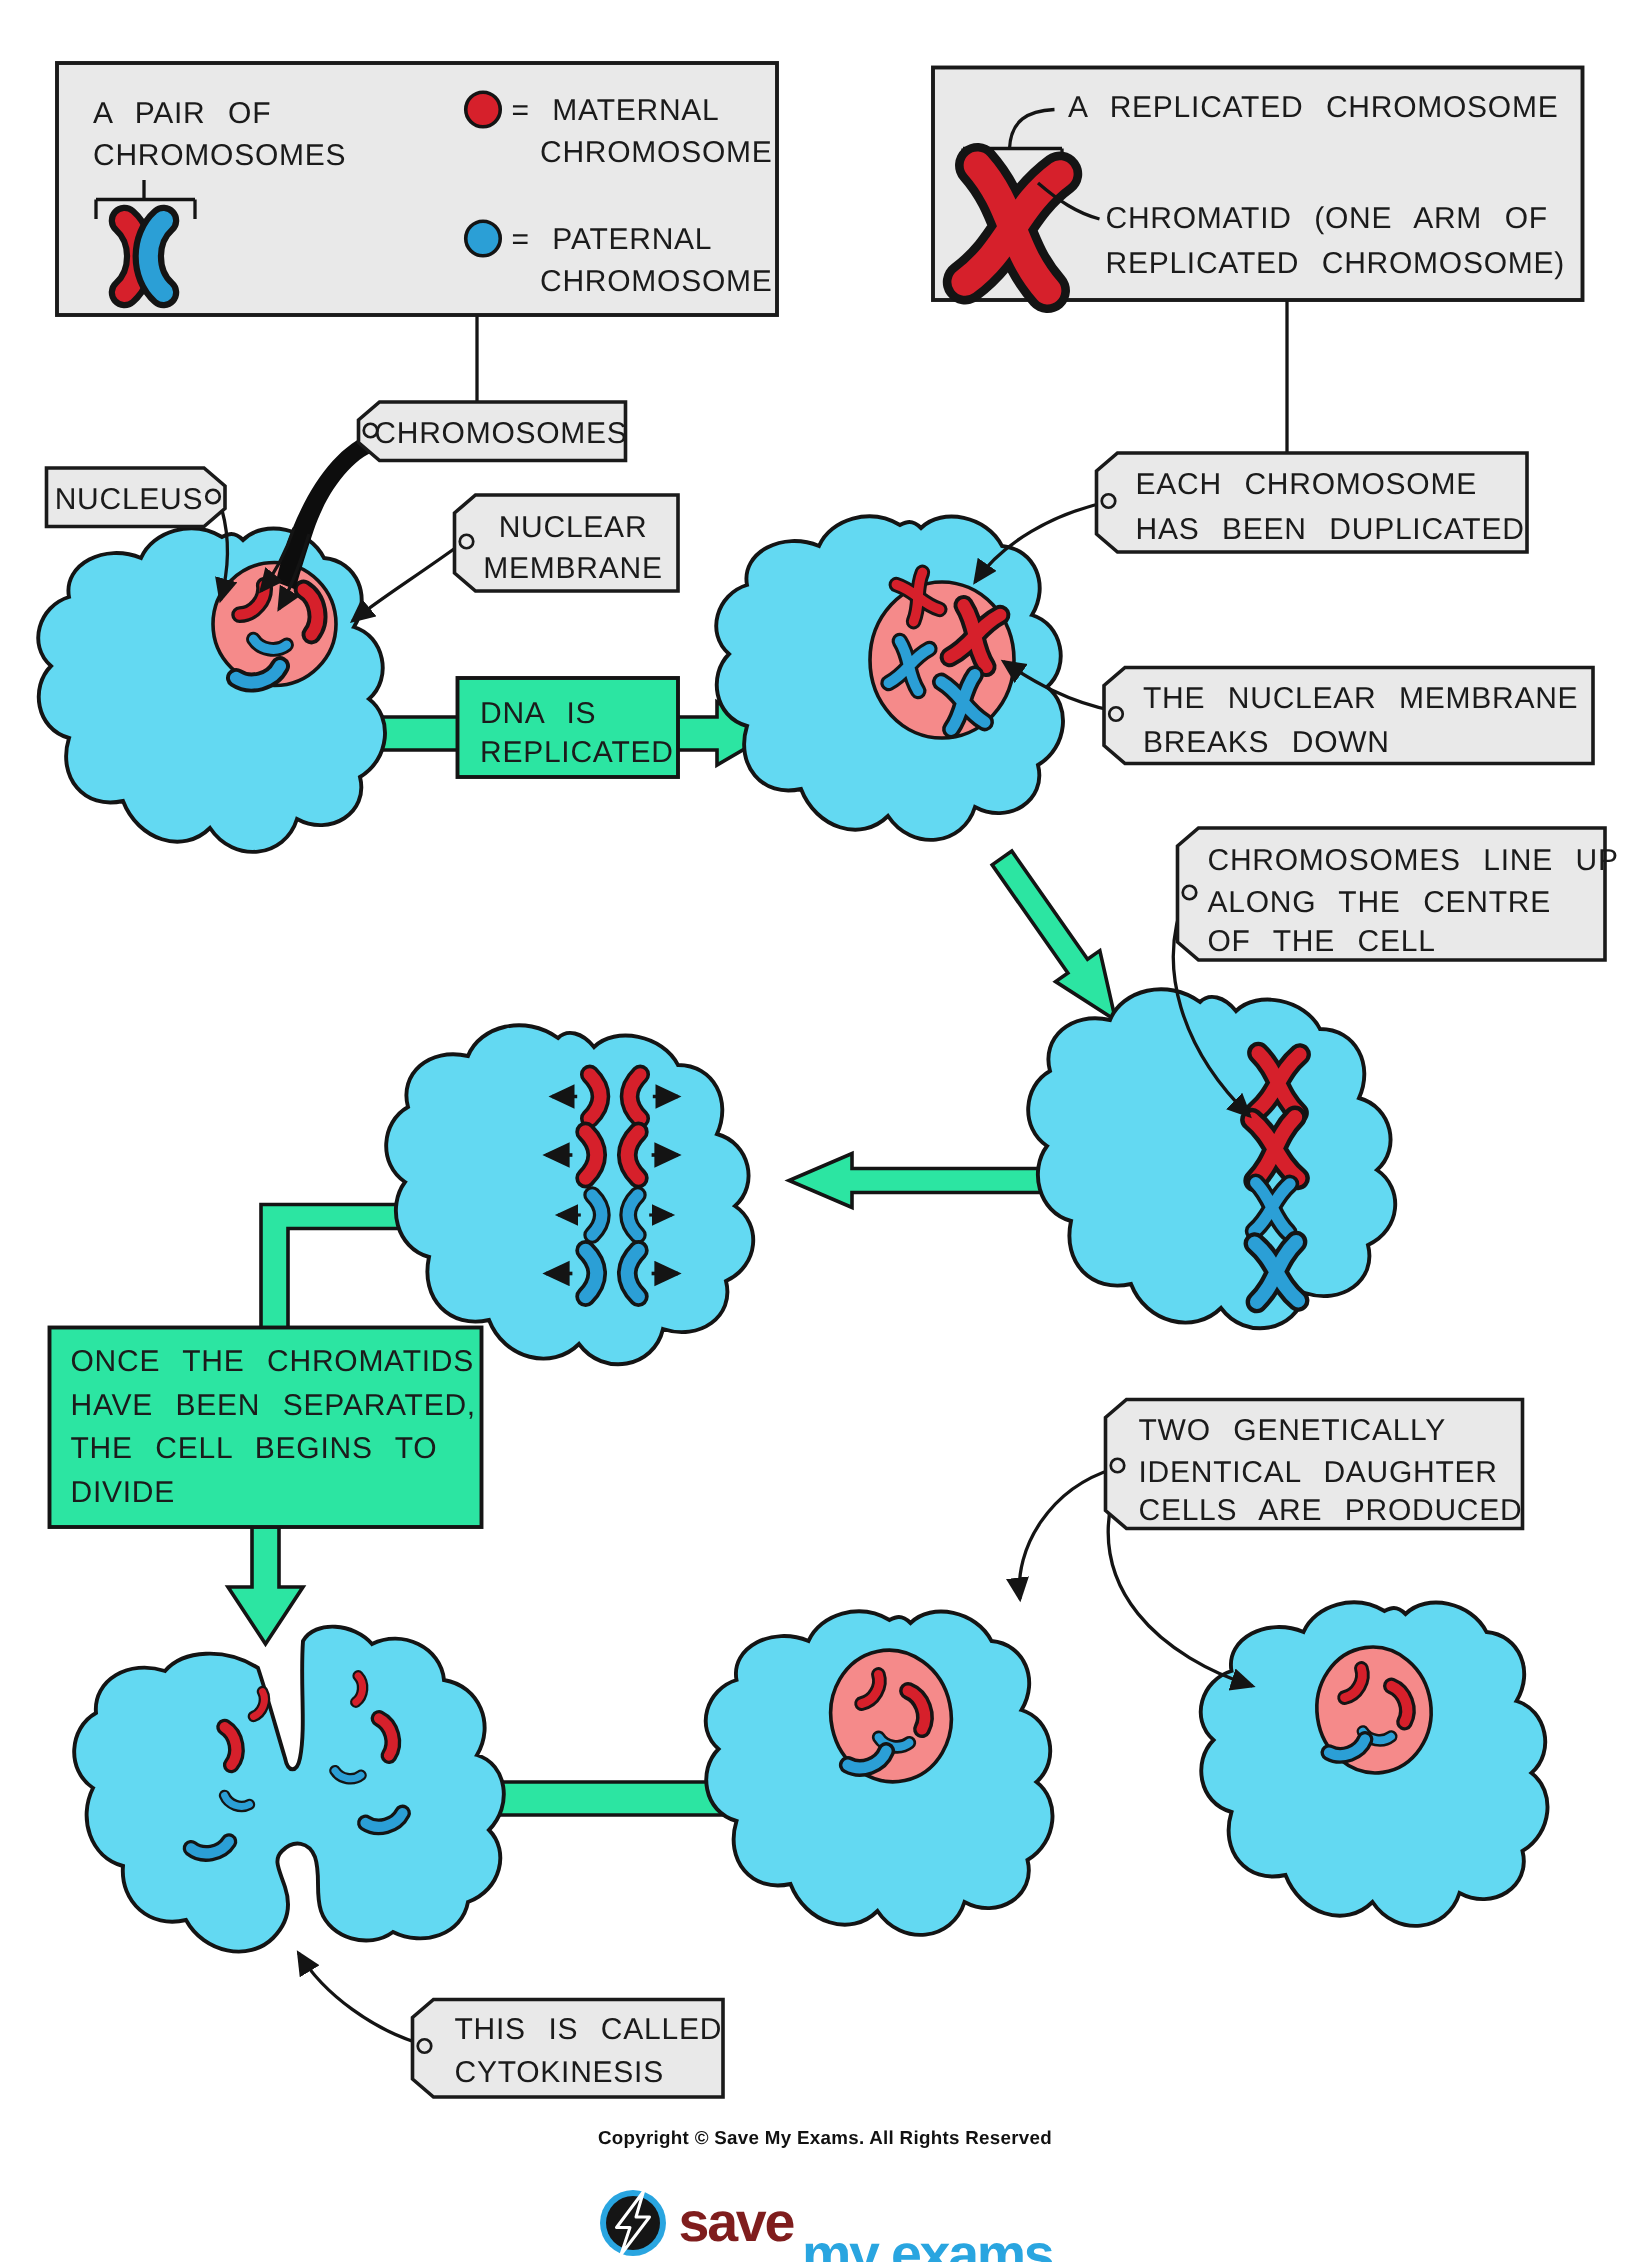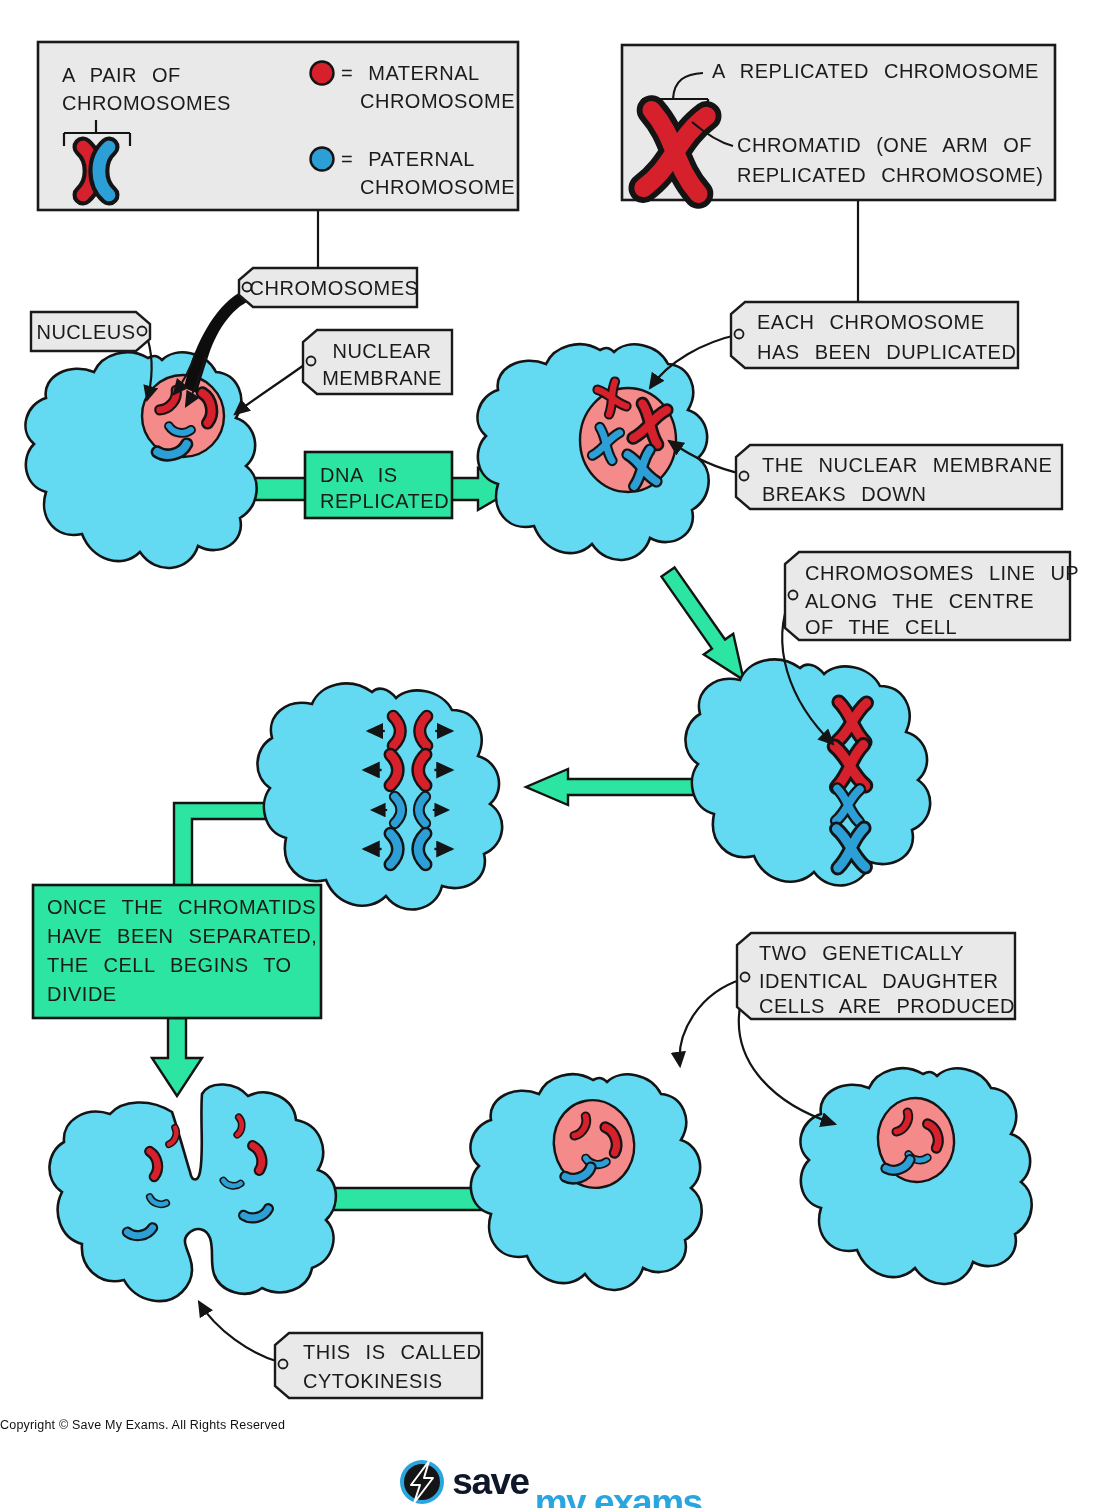--- a/index.html
+++ b/index.html
@@ -16,26 +16,26 @@
   .hole{fill:#e9e9e9;stroke:#1a1a1a;stroke-width:1.8;}
   .ko{stroke:#141414;fill:none;stroke-linecap:round;stroke-linejoin:round;}
   .cr{stroke:#d6202b;fill:none;stroke-linecap:round;stroke-linejoin:round;}
   .cb{stroke:#2b9fd6;fill:none;stroke-linecap:round;stroke-linejoin:round;}
   .lead{stroke:#141414;stroke-width:2.2;fill:none;marker-end:url(#ah);}
   .line{stroke:#141414;stroke-width:2.2;fill:none;}
   .blk{fill:#0d0d0d;}
   text{font-family:"Liberation Sans",sans-serif;fill:#1b1b1b;font-size:20px;
        letter-spacing:.5px;word-spacing:9px;}
   .ctr{text-anchor:middle;}
-  .copyright{position:absolute;left:0;top:1418px;width:100%;
-             font-size:12.5px;font-weight:400;color:#111;letter-spacing:.2px;}
+  .copyright{position:absolute;left:0;top:1418px;width:100%;text-align:center;
+             font-size:12.5px;font-weight:700;color:#111;letter-spacing:.2px;}
   .logo{position:absolute;left:0;top:1442px;width:100%;display:flex;
         justify-content:center;align-items:center;gap:6px;}
   .logo .word{font-size:37px;font-weight:800;letter-spacing:-1.5px;line-height:1;}
-  .lsave{color:#0f172a;}
+  .lsave{color:#7f1d1d;}
   .lblue{color:#29a5e0;margin-top:42px;}
 </style>
 </head>
 <body>
 
 <div id="stage">
 <svg id="art" width="1100" height="1508" viewBox="0 0 1100 1508">
   <defs>
     <marker id="ah" markerWidth="10" markerHeight="9" refX="6.5" refY="3.5" orient="auto">
       <path d="M0,0 L7.5,3.5 L0,7 Z" fill="#141414"></path>

